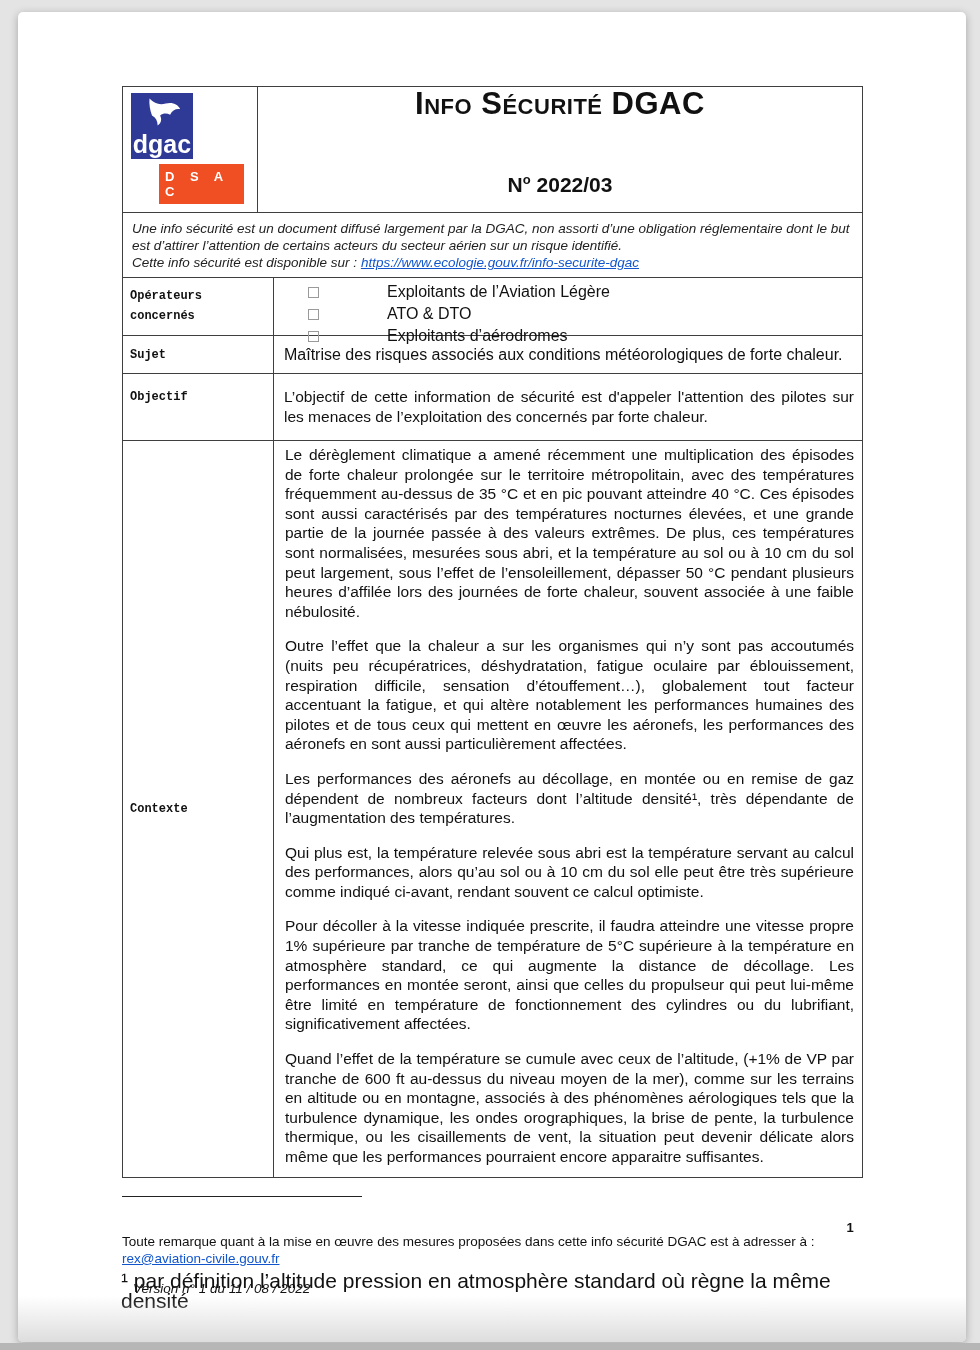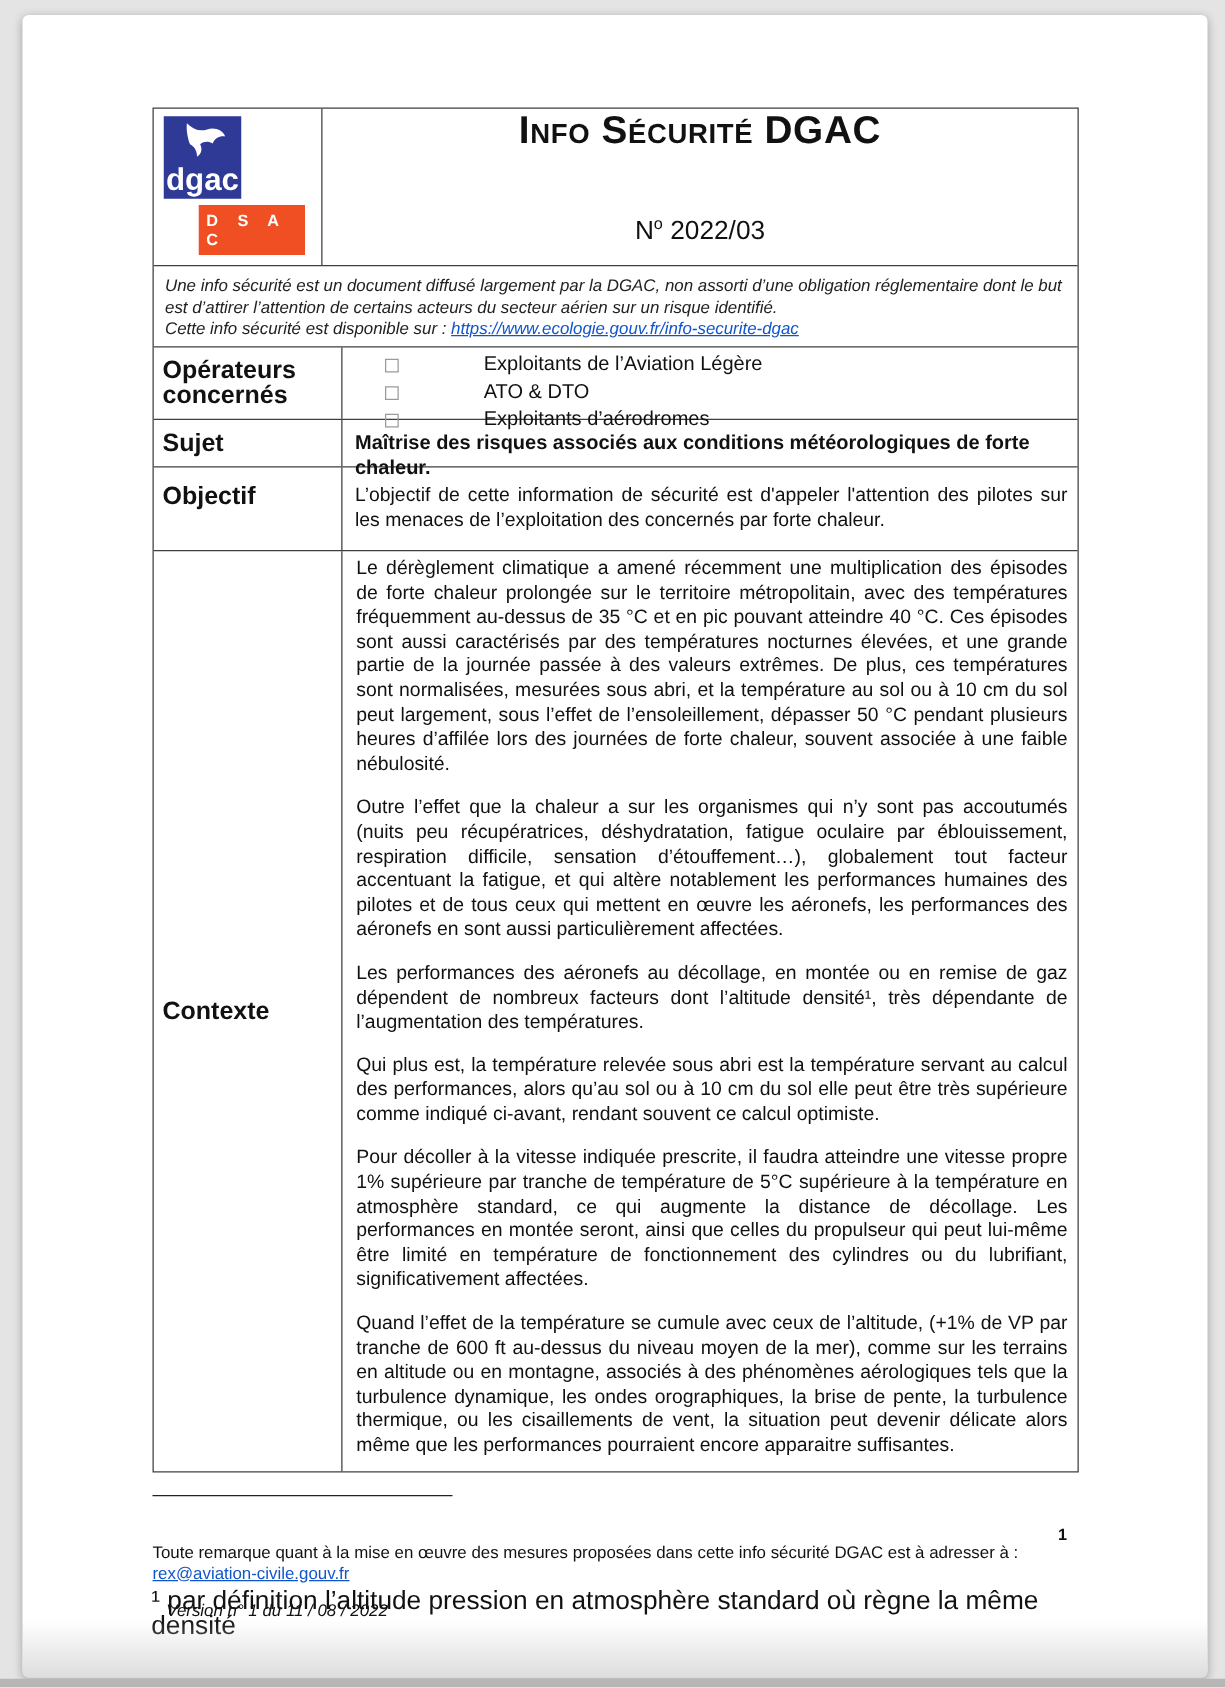--- a/index.html
+++ b/index.html
@@ -36,22 +36,23 @@
 
   
   .doc-table{
     position:absolute;left:104px;top:74px;width:741px;
     border:1px solid var(--border);
   }
   .row{display:flex;border-top:1px solid var(--border);}
   .row:first-child{border-top:none;}
   .cell-label{
     border-right:1px solid var(--border);
-    font-weight:bold;font-size:20px;line-height:20px;
+    font-weight:bold;font-size:12px;line-height:20px;
     padding:8px 6px 0 7px;
+    font-family:Liberation Mono, monospace;
   }
   .body-label{width:151px;flex:0 0 151px;}
   .cell-content{flex:1;min-width:0;}
 
   
   .row-header{height:125px;}
   .header-logo-cell{
     width:135px;flex:0 0 135px;border-right:1px solid var(--border);
     position:relative;
   }
@@ -75,21 +76,21 @@
     padding-left:6px;
   }
   .header-title-cell{
     flex:1;display:flex;flex-direction:column;align-items:center;justify-content:space-between;
     padding-bottom:14px;
   }
   .doc-title{
     font-variant:small-caps;font-weight:bold;font-size:31px;line-height:34px;
     letter-spacing:.5px;
   }
-  .doc-number{font-weight:normal;font-size:21px;line-height:26px;margin-top:18px;}
+  .doc-number{font-weight:bold;font-size:21px;line-height:26px;margin-top:18px;}
   .doc-number sup{font-size:13px;}
 
   
   .row-note{height:65px;display:block;}
   .note-cell{
     padding:7px 10px 0 9px;
     font-style:italic;font-size:13.5px;line-height:17px;color:#222;
   }
   .note-cell a{color:var(--link);}
 
@@ -101,21 +102,21 @@
     font-size:16px;line-height:22px;display:flex;align-items:center;gap:42px;
   }
   .cbx{
     display:inline-block;width:11px;height:11px;
     border:1.4px solid #9a9a9a;margin-left:34px;margin-right:26px;flex:0 0 11px;
   }
 
   
   .row-sujet{height:38px;}
   .row-sujet .cell-label{padding-top:9px;}
-  .sujet-text{font-size:16px;line-height:20px;padding:9px 8px 0 10px;font-weight:bold;}
+  .sujet-text{font-size:16px;line-height:20px;padding:9px 8px 0 10px;}
 
   
   .row-objectif{height:67px;}
   .row-objectif .cell-label{padding-top:13px;}
   .objectif-text{
     font-size:15.5px;line-height:20px;padding:13px 8px 0 10px;text-align:justify;
   }
 
   
   .row-contexte{height:737px;}

